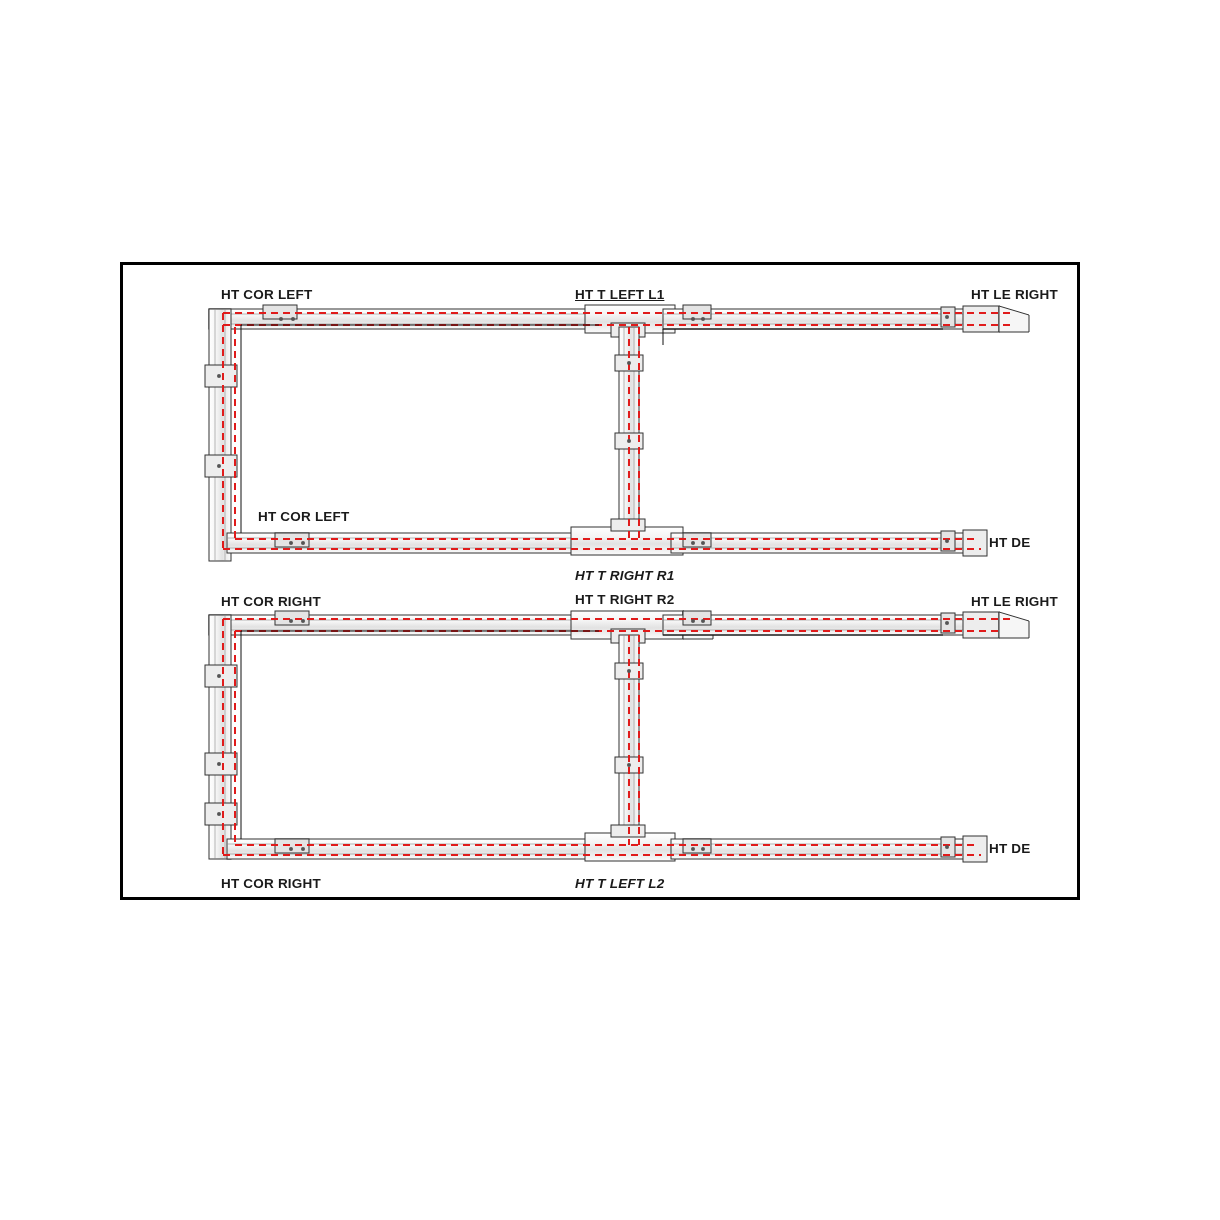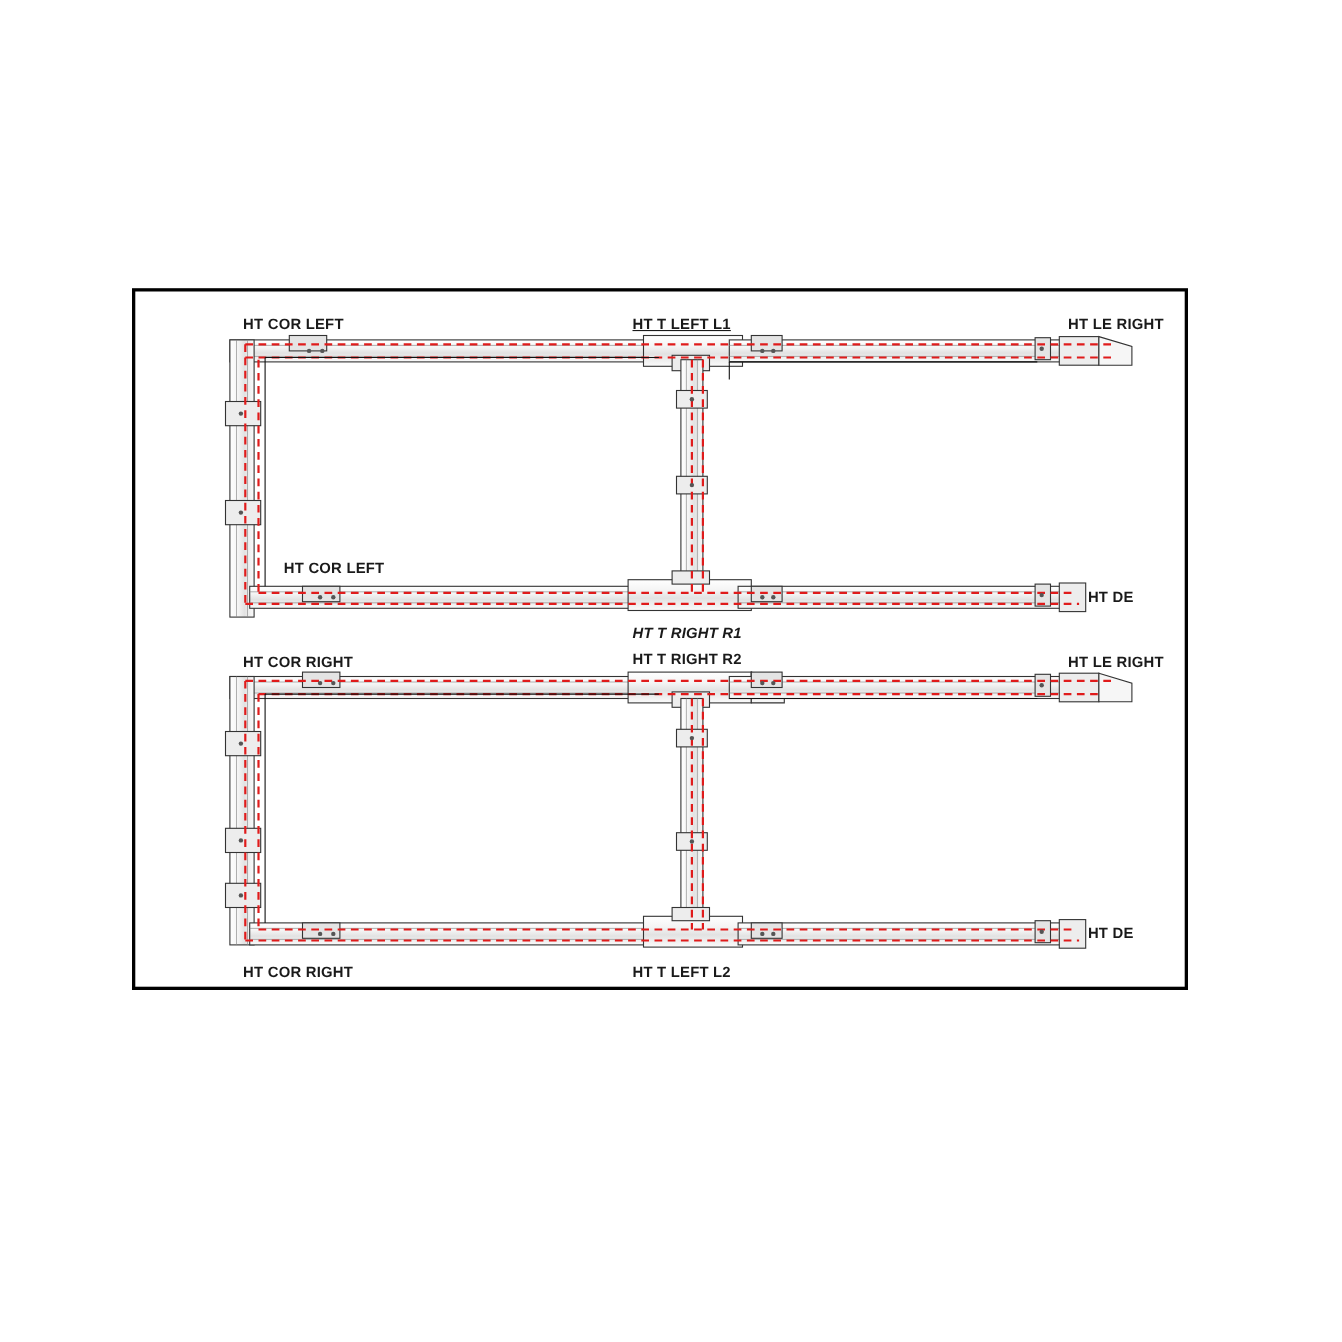--- a/index.html
+++ b/index.html
@@ -247,17 +247,17 @@
       <div class="label" style="left:452px; top:22px;text-decoration:underline;">HT T LEFT L1</div>
       <div class="label" style="left:848px; top:22px;">HT LE RIGHT</div>
       <div class="label" style="left:132px; top:243px; background:#ffffff; padding:1px 3px;">HT COR LEFT</div>
       <div class="label" style="left:866px; top:270px;">HT DE</div>
       <div class="label" style="left:452px; top:303px;font-style:italic;">HT T RIGHT R1</div>
       <div class="label" style="left:98px; top:329px;">HT COR RIGHT</div>
       <div class="label" style="left:452px; top:327px;text-align:right;">HT T RIGHT R2</div>
       <div class="label" style="left:848px; top:329px;">HT LE RIGHT</div>
       <div class="label" style="left:866px; top:576px;">HT DE</div>
       <div class="label" style="left:98px; top:611px;">HT COR RIGHT</div>
-      <div class="label" style="left:452px; top:611px;">HT T LEFT L2</div>
+      <div class="label" style="left:452px; top:611px;font-style:italic;">HT T LEFT L2</div>
 
     </div>
   </div>
 </div>
 
 </body></html>

